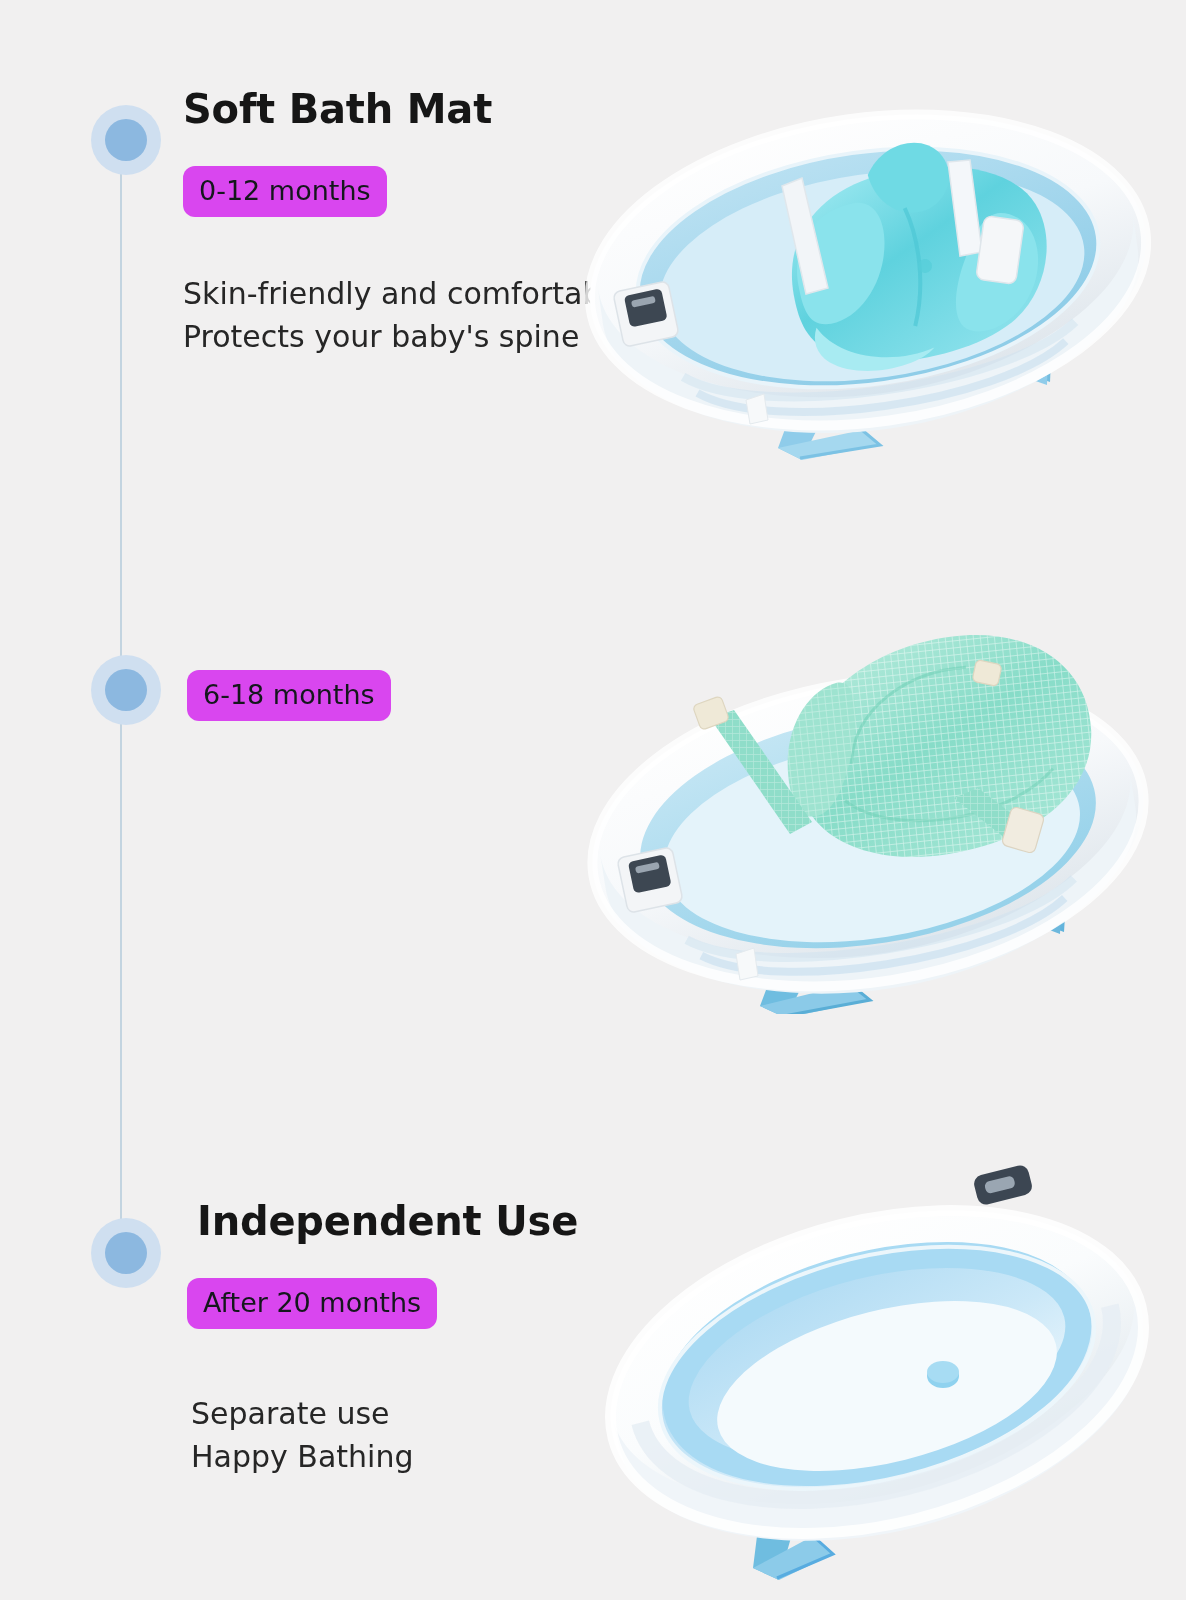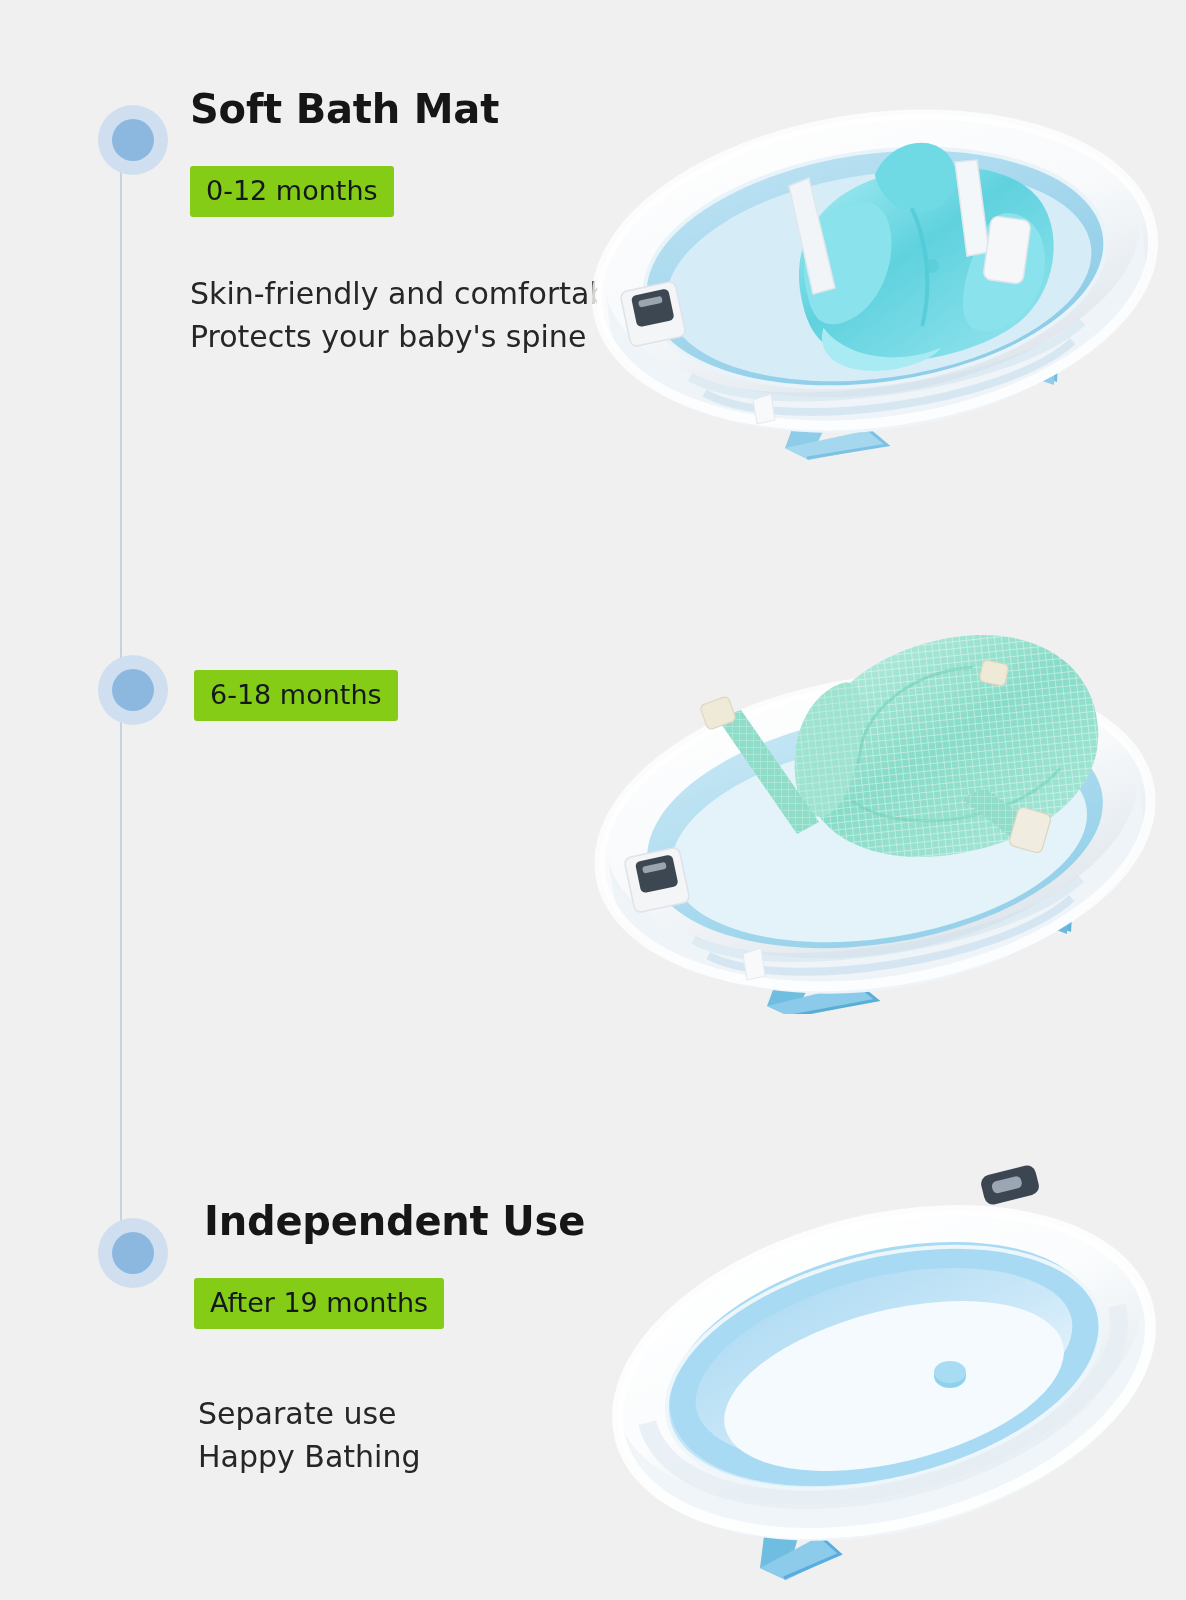--- a/index.html
+++ b/index.html
@@ -28,21 +28,21 @@
     left: 120px;
     top: 140px;
     width: 2px;
     height: 1120px;
     background: #c3d4e0;
   }
 
   
   .section {
     position: absolute;
-    left: 12px;
+    left: 5px;
     width: 954px;
   }
   .sec-1 { top: 86px;  height: 420px; }
   .sec-2 { top: 636px; height: 420px; }
   .sec-3 { top: 1190px; height: 400px; }
 
   
   .marker {
     position: absolute;
     left: 86px;
@@ -80,26 +80,26 @@
     color: #161616;
     letter-spacing: -0.2px;
     line-height: 1.15;
     margin: 0;
     white-space: nowrap;
   }
 
   .badge-row { margin-top: 34px; }
   .badge {
     display: inline-block;
-    background: #84cc16;
+    background: #d946ef;
     color: #14171c;
     font-size: 27px;
     line-height: 1;
     padding: 11px 16px 13px 16px;
-    border-radius: 3px;
+    border-radius: 12px;
     white-space: nowrap;
   }
 
   .desc {
     margin-top: 56px;
     font-size: 30px;
     line-height: 1.42;
     color: #262626;
     white-space: pre-line;
   }
@@ -307,21 +307,21 @@
 
   <div class="section sec-3">
 
     <div class="marker">
       <div class="dot-inner"></div>
     </div>
 
     <div class="text-col">
       <div class="heading">Independent Use</div>
       <div class="badge-row">
-        <span class="badge">After 19 months</span>
+        <span class="badge">After 20 months</span>
       </div>
       <div class="desc">Separate use
 Happy Bathing</div>
     </div>
 
     <svg class="product prod-3" viewBox="0 0 620 430">
       <defs>
         <linearGradient id="rimG3" x1="0.1" y1="0" x2="0.4" y2="1">
           <stop offset="0" stop-color="#ffffff"></stop>
           <stop offset="0.5" stop-color="#fafcfd"></stop>

